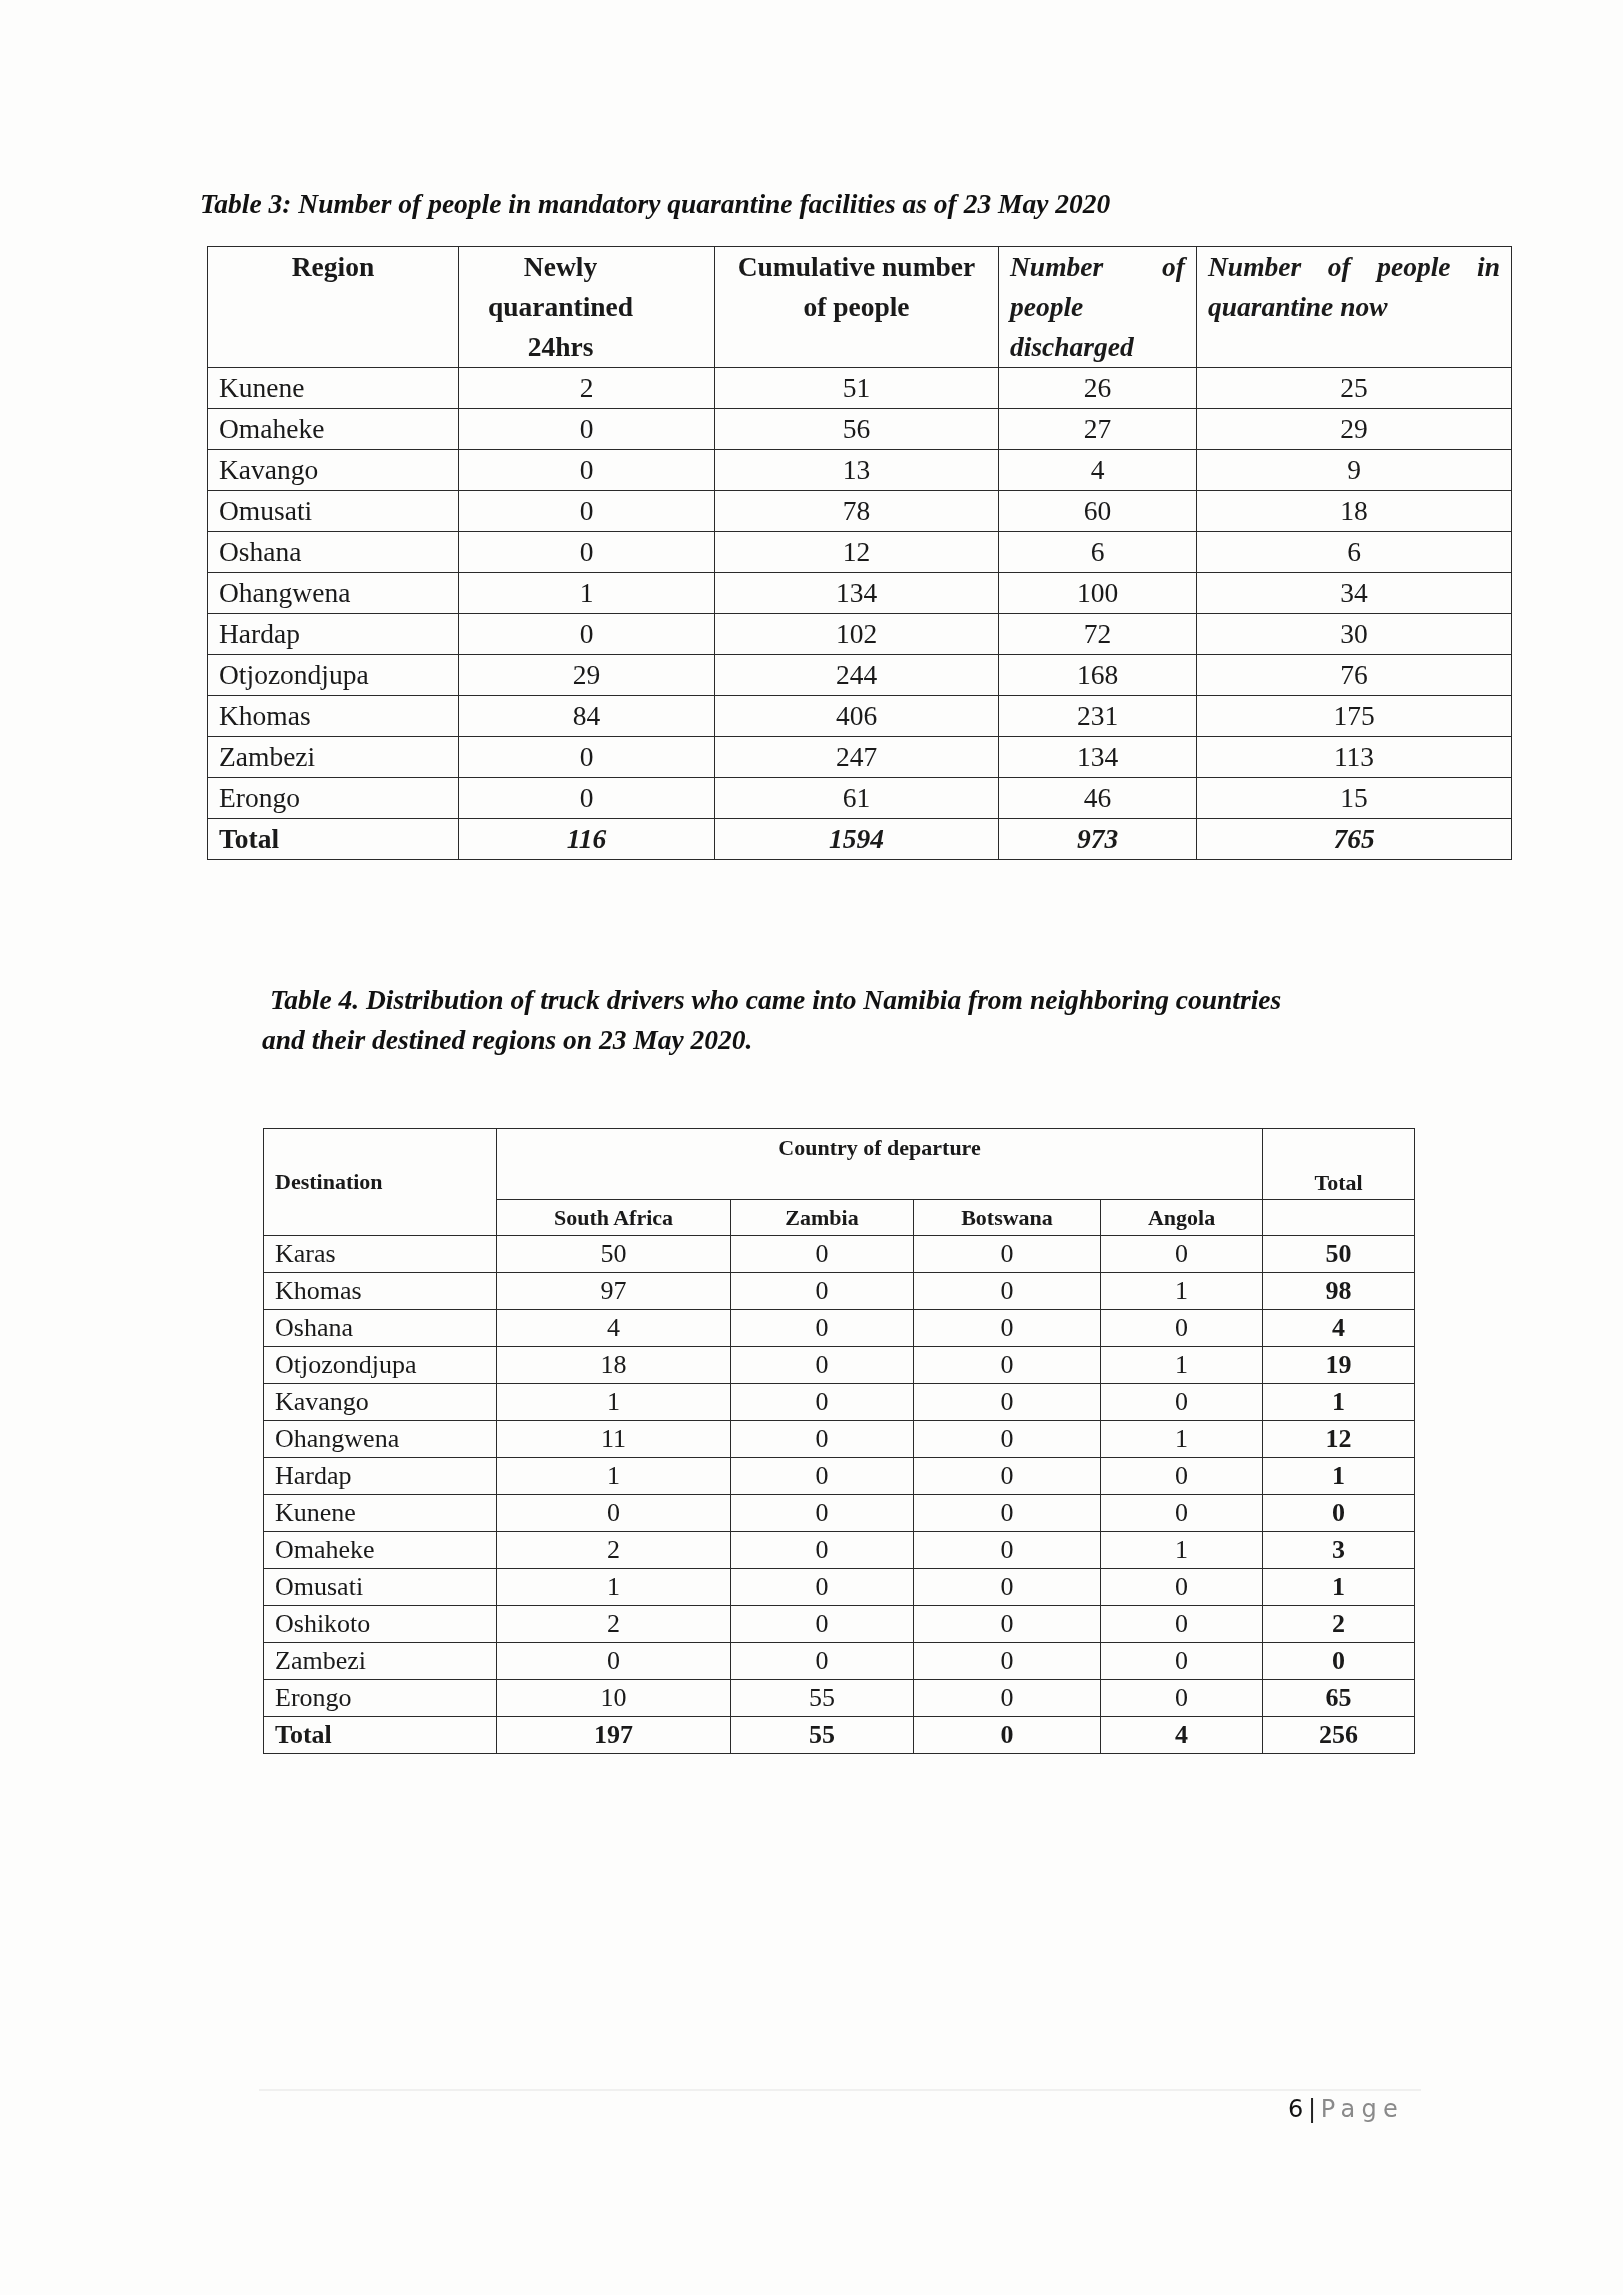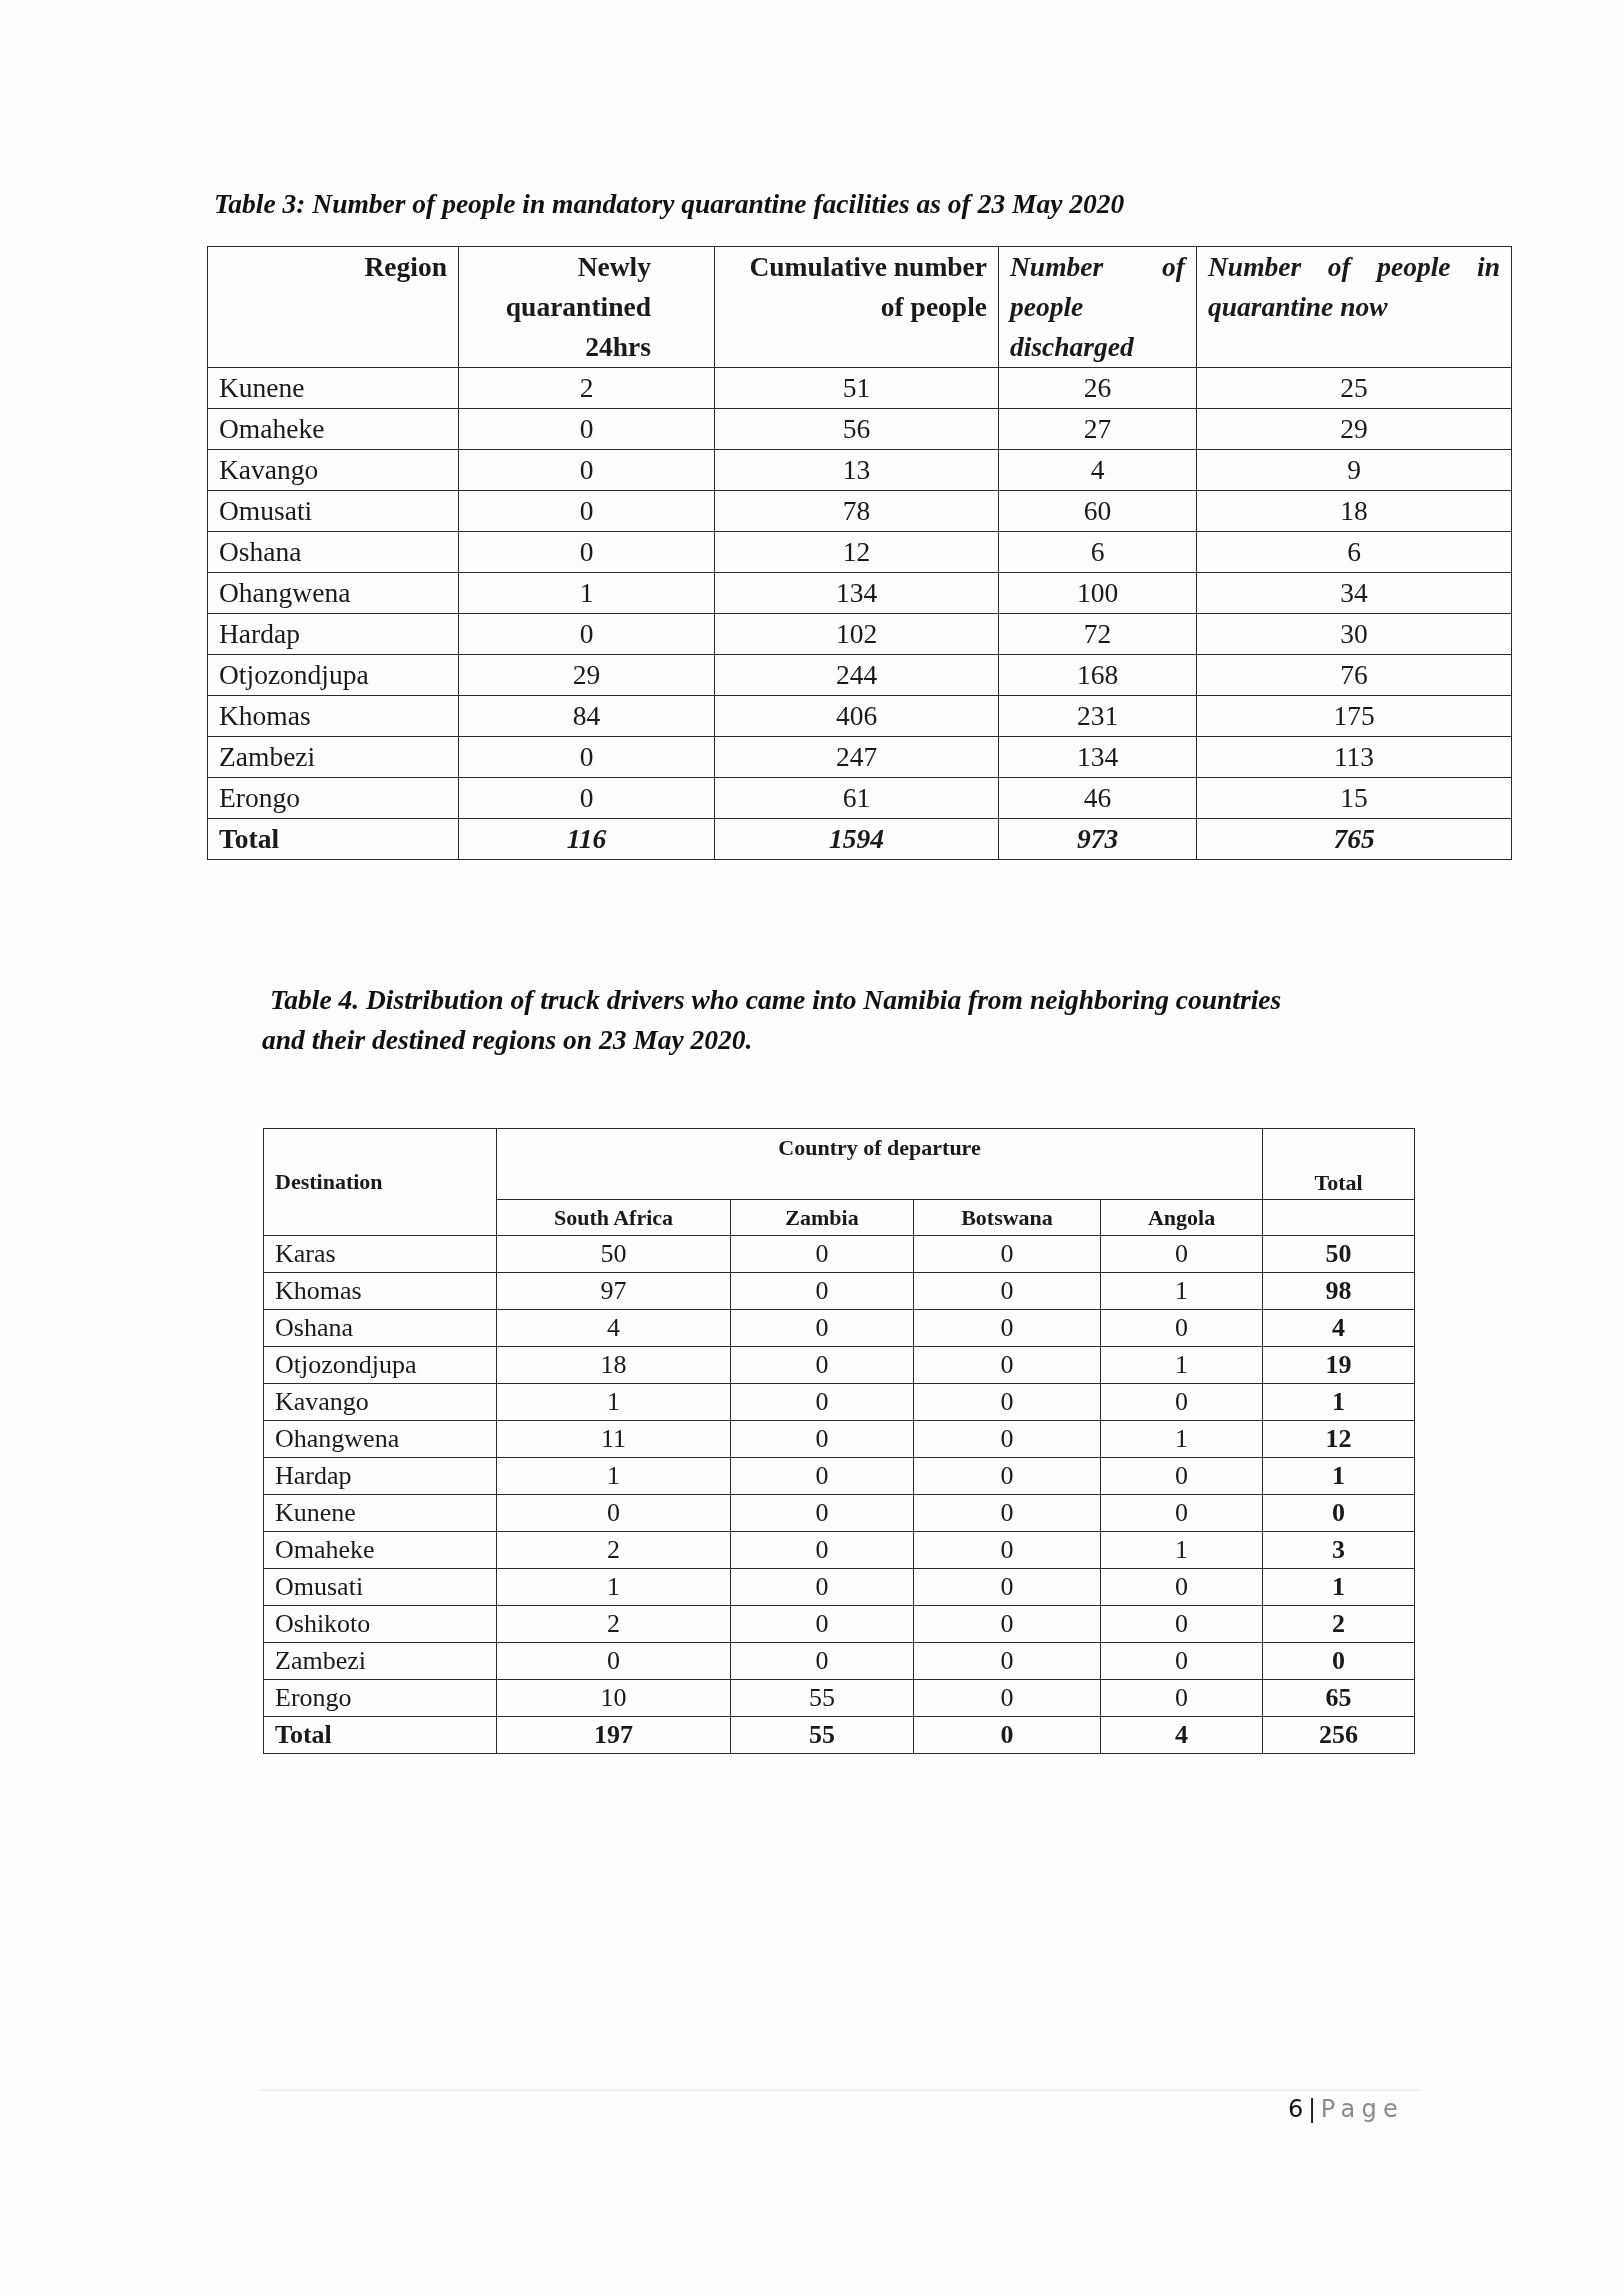--- a/index.html
+++ b/index.html
@@ -5,32 +5,32 @@
   html, body { margin:0; padding:0; }
   body {
     width:1623px; height:2295px; background:#fdfdfc; position:relative;
     font-family:"Liberation Serif", "DejaVu Serif", serif; color:#1a1a1a;
     overflow:hidden;
   }
   .caption {
     position:absolute; font-weight:bold; font-style:italic; font-size:27.5px;
     color:#111; white-space:nowrap;
   }
-  #cap3 { left:214px; top:188px; }
+  #cap3 { left:200px; top:188px; }
   #cap4a { left:262px; top:984px;margin-left:8px; }
   #cap4b { left:262px; top:1024px; }
 
   table { position:absolute; border-collapse:collapse; table-layout:fixed; }
   td, th { border:1.6px solid #2a2a2a; padding:0; font-size:27.5px; font-weight:normal; }
 
   
   #t3 { left:207px; top:246px; width:1304px; }
   #t3 col.c0 { width:251px; } #t3 col.c1 { width:256px; } #t3 col.c2 { width:284px; }
   #t3 col.c3 { width:198px; } #t3 col.c4 { width:315px; }
-  #t3 th { height:119px; text-align:right; vertical-align:top; font-weight:bold; line-height:40px; padding:0 11px; }
+  #t3 th { height:119px; text-align:center; vertical-align:top; font-weight:bold; line-height:40px; padding:0 11px; }
   #t3 th.it { font-style:italic; }
   #t3 th.just { text-align:justify; text-align-last:left; }
   #t3 td { height:40px; text-align:center; line-height:40px; }
   #t3 td.r { text-align:left; padding-left:11px; }
   #t3 tr.total td { font-weight:bold; }
   #t3 tr.total td.num { font-style:italic; }
 
   
   #t4 { left:263px; top:1128px; width:1150px; }
   #t4 col.c0 { width:233px; } #t4 col.c1 { width:234px; } #t4 col.c2 { width:183px; }

